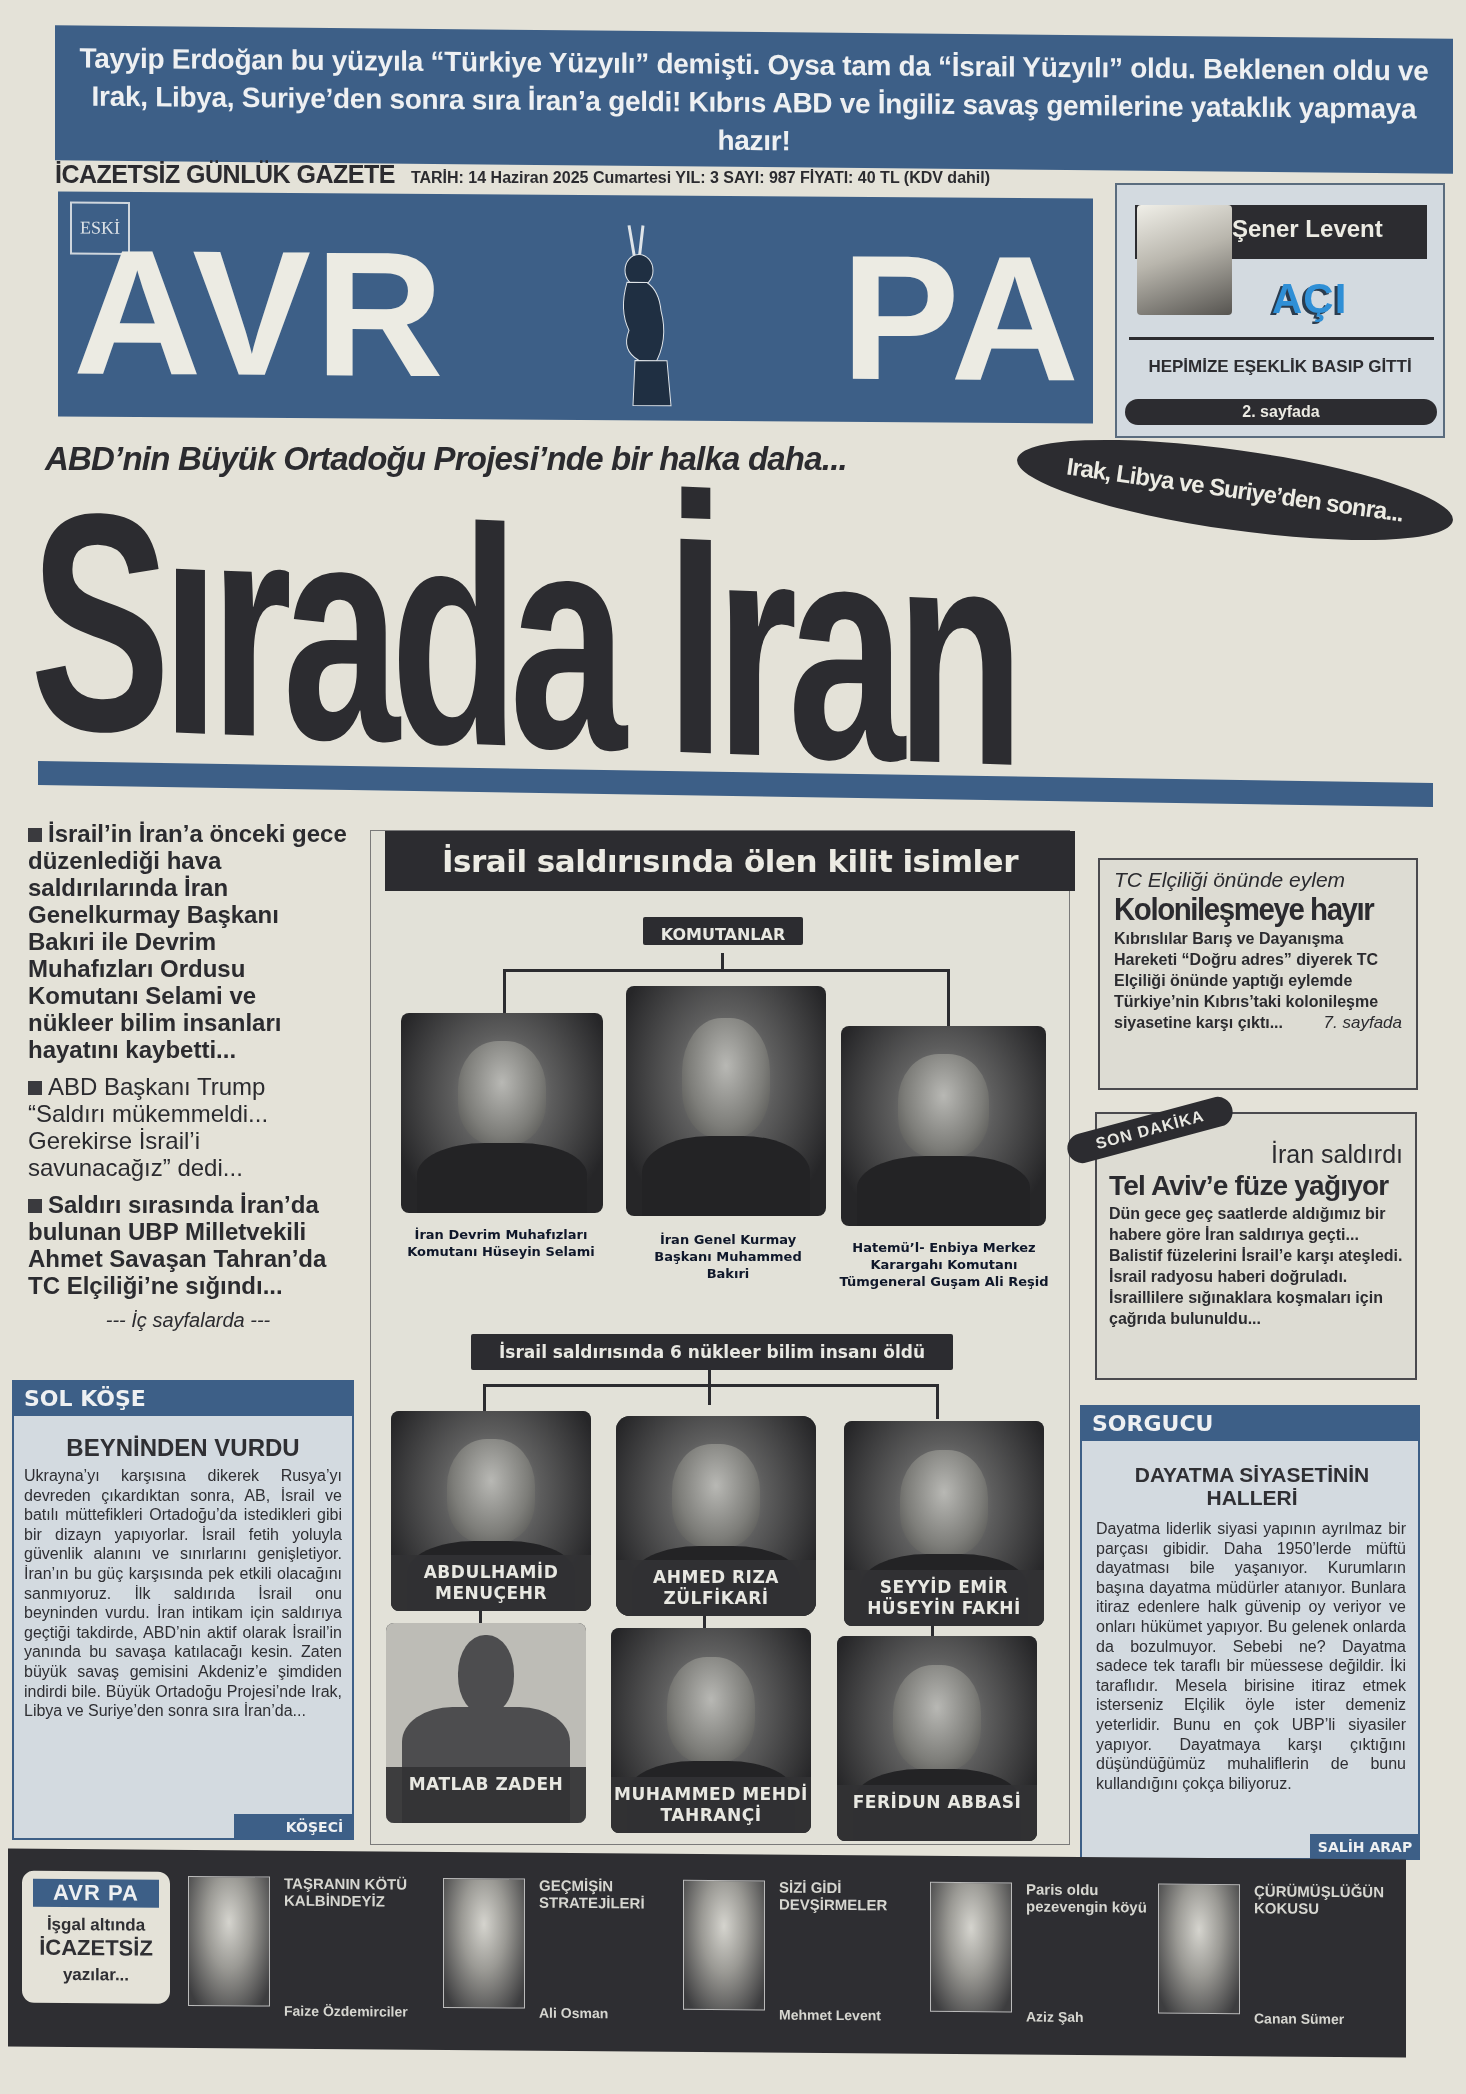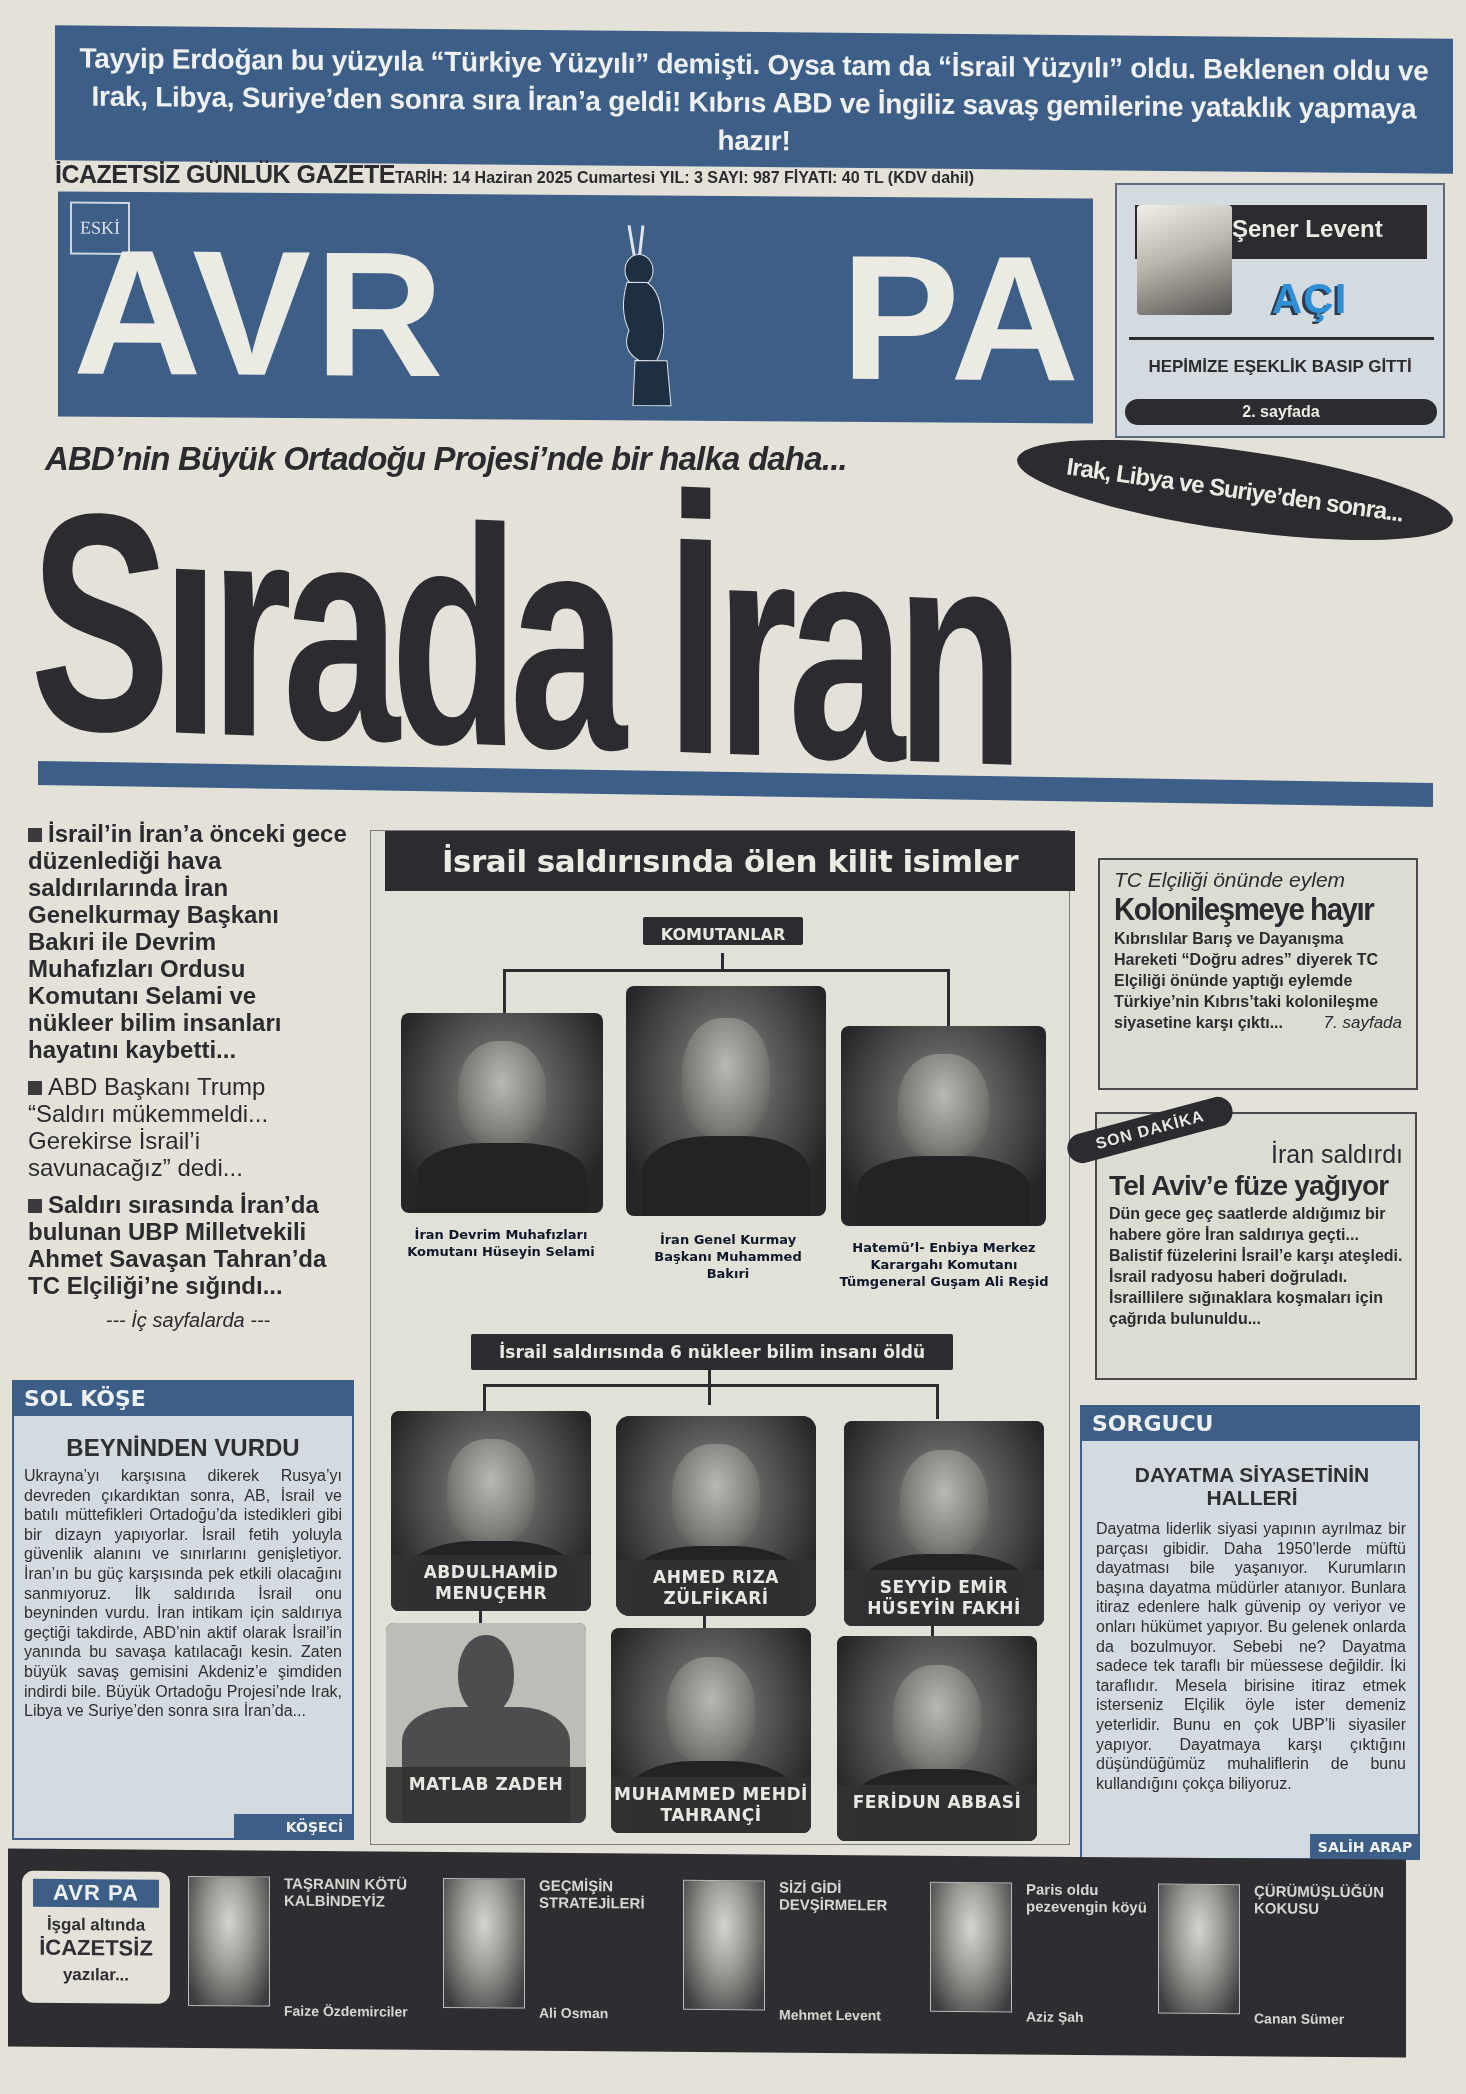--- a/index.html
+++ b/index.html
@@ -22,21 +22,21 @@
     font-weight: bold;
     font-size: 28px;
     line-height: 38px;
     text-align: center;
     padding: 14px 20px;
     transform: skewY(0.55deg);
     letter-spacing: -0.3px;
   }
 
   
-  #info-line { left: 55px; top: 160px; width: 1050px; height: 30px; display: flex; align-items: baseline; }
+  #info-line { left: 55px; top: 160px; width: 1050px; height: 30px; display: flex; align-items: baseline; gap: 16px; }
   #paper-tag { font-size: 25px; font-weight: bold; color: #2b2b2f; letter-spacing: -0.5px; }
   #paper-meta { font-size: 16px; font-weight: bold; color: #2b2b2f; }
 
   
   #masthead {
     left: 58px; top: 195px; width: 1035px; height: 225px;
     background: #3d5f87;
     transform: skewY(0.4deg);
   }
   #eski-tag {

